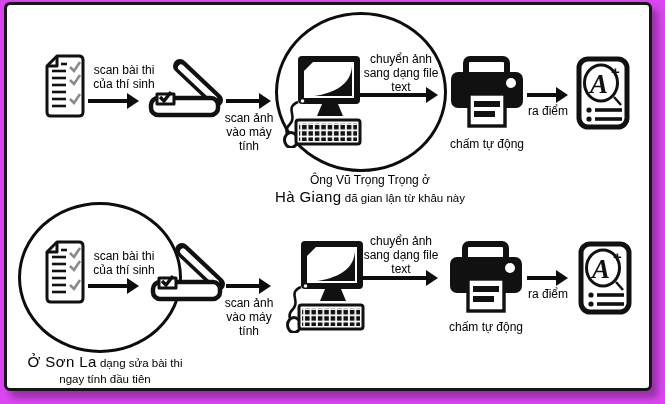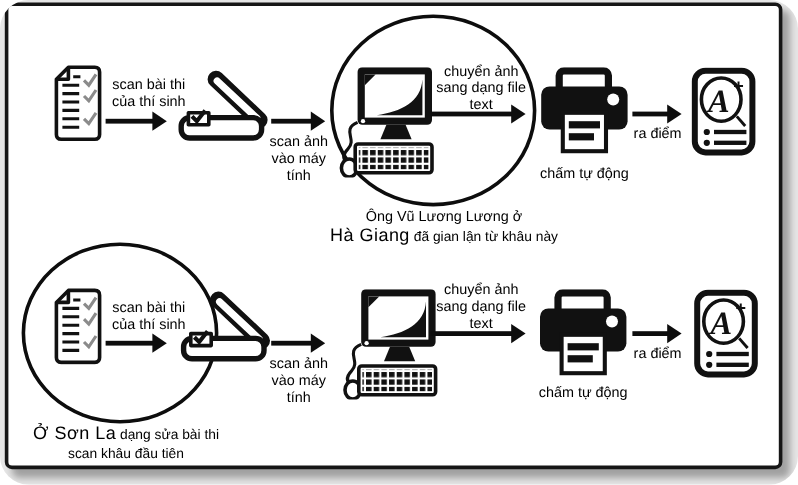--- a/index.html
+++ b/index.html
@@ -1,17 +1,17 @@
 <!DOCTYPE html>
 <html><head>
 <meta charset="utf-8">
 <style>
   html,body{margin:0;padding:0;background:#fff;}
-  .canvas{position:relative;width:665px;height:404px;background:#e5e5e5;overflow:hidden;
-          font-family:"Liberation Sans",sans-serif;color:#000;border-radius:24px;}
+  .canvas{position:relative;width:665px;height:404px;background:#d946ef;overflow:hidden;
+          font-family:"Liberation Sans",sans-serif;color:#000;}
   .frame{position:absolute;left:4px;top:2px;width:648px;height:389px;box-sizing:border-box;
          border:3px solid #161616;border-radius:6px;background:#fff;
          box-shadow:6px 7px 6px rgba(0,0,0,0.30);}
   .ic{position:absolute;}
   .lbl{position:absolute;font-size:12px;line-height:1.16;text-align:center;
        white-space:pre-line;color:#000;}
   .arrow{position:absolute;height:4px;background:#0d0d0d;}
   .arrow::after{content:"";position:absolute;right:-11px;top:-6px;width:0;height:0;
        border-left:12px solid #0d0d0d;border-top:8px solid transparent;
        border-bottom:8px solid transparent;}
@@ -131,21 +131,21 @@
   <div class="lbl" style="left:441px;top:138px;width:92px;">chấm tự động</div>
 
   <div class="arrow" style="left:527px;top:93px;width:30px;"></div>
   <div class="lbl" style="left:521px;top:105px;width:54px;">ra điểm</div>
 
   <svg class="ic" style="left:576px;top:56px;" width="54" height="74">
       <use href="#sym-card"></use>
     </svg>
 
   <div class="cap" style="left:268px;top:173px;width:204px;">
-    <div><span class="md">Ông Vũ Lương Lương ở</span></div>
+    <div><span class="md">Ông Vũ Trọng Trọng ở</span></div>
     <div><span class="hl">Hà Giang</span><span class="sm"> đã gian lận từ khâu này</span></div>
   </div>
 
   <svg class="ic" style="left:44px;top:240px;" width="42" height="64">
       <use href="#sym-doc"></use>
     </svg>
 
   <div class="lbl" style="left:84px;top:250px;width:80px;">scan bài thi
 của thí sinh</div>
   <div class="arrow" style="left:88px;top:284px;width:40px;"></div>
@@ -175,16 +175,16 @@
 
   <div class="arrow" style="left:527px;top:276px;width:30px;"></div>
   <div class="lbl" style="left:521px;top:288px;width:54px;">ra điểm</div>
 
   <svg class="ic" style="left:578px;top:241px;" width="54" height="74">
       <use href="#sym-card"></use>
     </svg>
 
   <div class="cap" style="left:10px;top:353px;width:190px;">
     <div><span class="hl">Ở Sơn La</span><span class="sm"> dạng sửa bài thi</span></div>
-    <div class="sm">scan khâu đầu tiên</div>
+    <div class="sm">ngay tính đầu tiên</div>
   </div>
 
 </div>
 
 </body></html>

